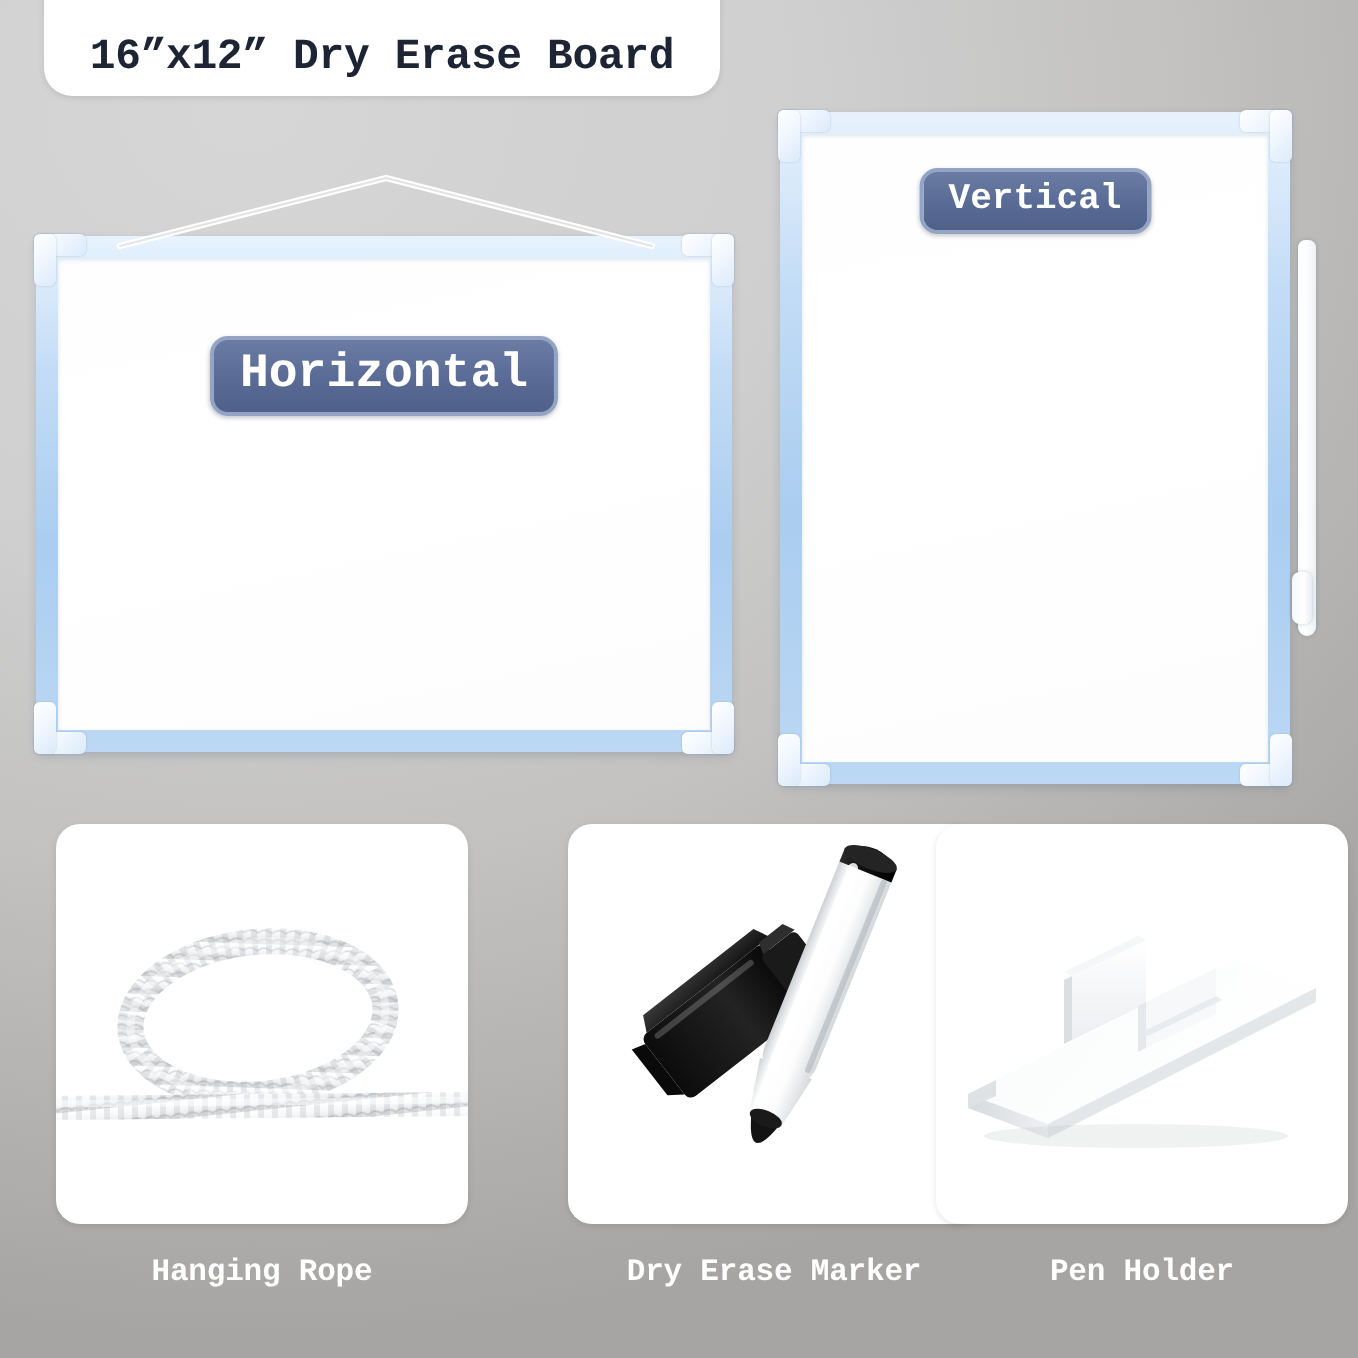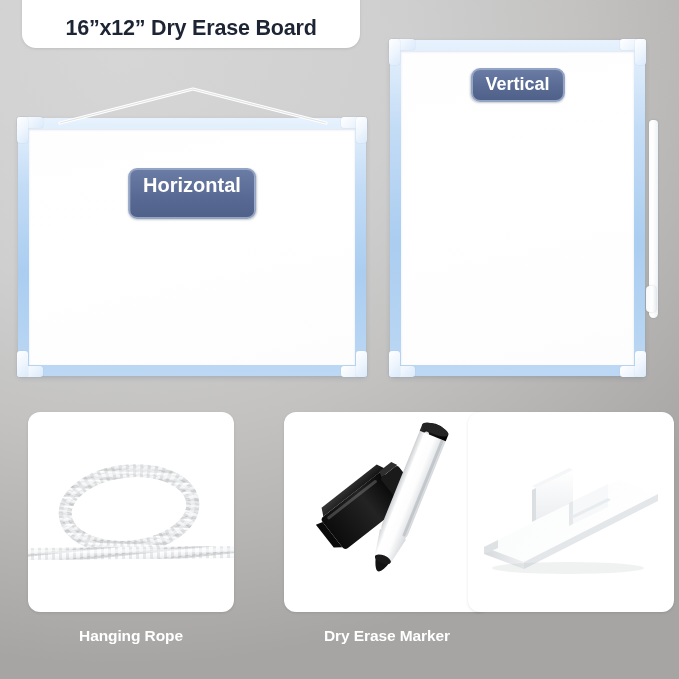--- a/index.html
+++ b/index.html
@@ -13,20 +13,21 @@
     overflow: hidden;
   }
 
   #stage {
     position: relative;
     width: 679px;
     height: 679px;
     background:
       radial-gradient(ellipse 110% 90% at 18% 8%, #d6d6d6 0%, #cfcfcf 38%, #c3c2c1 62%, #b4b3b1 82%, #a6a5a3 100%);
     overflow: hidden;
+    font-family: Liberation Mono, monospace;
   }
 
   
   #title-banner {
     position: absolute;
     left: 22px;
     top: -26px;
     width: 338px;
     height: 74px;
     background: #ffffff;
@@ -194,31 +195,31 @@
 
     <div class="board-frame"></div>
 
     <div class="board-surface" style="left:11px; top:11px; right:11px; bottom:11px;"></div>
 
     <div class="corner tl" style="left:-1px;  top:-1px;"></div>
     <div class="corner tr" style="right:-1px; top:-1px;"></div>
     <div class="corner bl" style="left:-1px;  bottom:-1px;"></div>
     <div class="corner br" style="right:-1px; bottom:-1px;"></div>
 
-    <div class="pill" style="left:50%; top:50px; transform:translateX(-50%); padding:4px 13px 20px; font-size:20px;">Horizontal</div>
+    <div class="pill" style="left:50%; top:50px; transform:translateX(-50%); padding:4px 13px 5px; font-size:24px;">Horizontal</div>
   </div>
 
   <div id="board-rope">
     <svg class="fill-svg" viewBox="0 0 346 40" preserveAspectRatio="none" aria-hidden="true">
       <path d="M 40 37 L 173 3 L 306 37" fill="none" stroke="#ffffff" stroke-width="3.2" stroke-linecap="round" stroke-linejoin="round"></path>
       <path d="M 40 37 L 173 3 L 306 37" fill="none" stroke="#e2e4e6" stroke-width="1.1" stroke-linecap="round" stroke-linejoin="round"></path>
     </svg>
   </div>
 
-  <div class="board" id="vertical-board" style="left:390px; top:40px; width:255px; height:336px;">
+  <div class="board" id="vertical-board" style="left:390px; top:56px; width:255px; height:336px;">
 
     <div class="board-frame"></div>
 
     <div class="board-surface" style="left:11px; top:11px; right:11px; bottom:11px;"></div>
 
     <div class="corner tl" style="left:-1px;  top:-1px;"></div>
     <div class="corner tr" style="right:-1px; top:-1px;"></div>
     <div class="corner bl" style="left:-1px;  bottom:-1px;"></div>
     <div class="corner br" style="right:-1px; bottom:-1px;"></div>
 
@@ -359,16 +360,19 @@
           <path d="M 68 76 L 105 58 L 101 56 L 64 74 Z" fill="#f4f6f7"></path>
 
           <path d="M 105 112 L 140 95 L 140 72 L 105 89 Z" fill="#f7f8f9"></path>
           <path d="M 105 112 L 105 89 L 101 91 L 101 114 Z" fill="#e6e9ec"></path>
 
           <path d="M 103 104 L 140 86 L 143 88 L 106 106 Z" fill="#e9ecef"></path>
 
           <ellipse cx="100" cy="156" rx="76" ry="6" fill="rgba(160,165,170,0.16)"></ellipse>
         </svg>
       </div>
+      <div class="card-label">
+        <div>Pen Holder</div>
+      </div>
     </div>
 
   </div>
 </div>
 
 </body></html>

